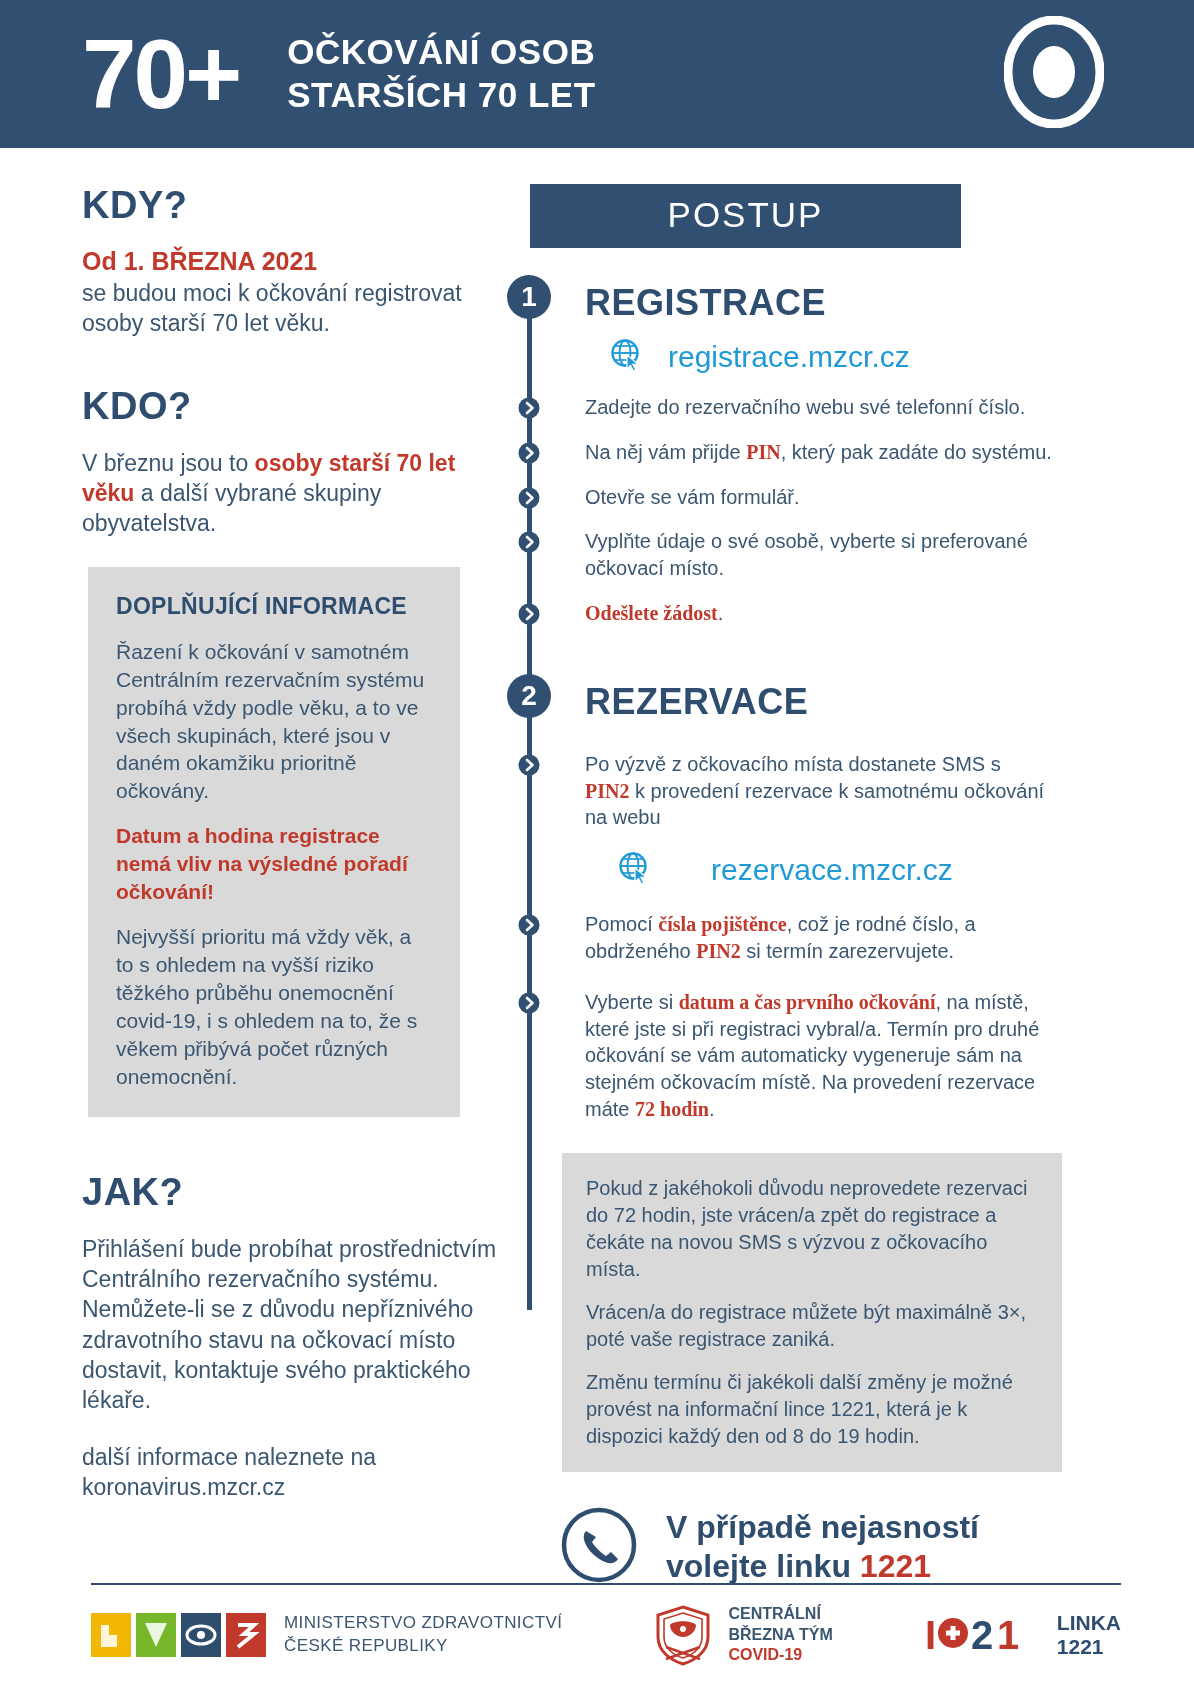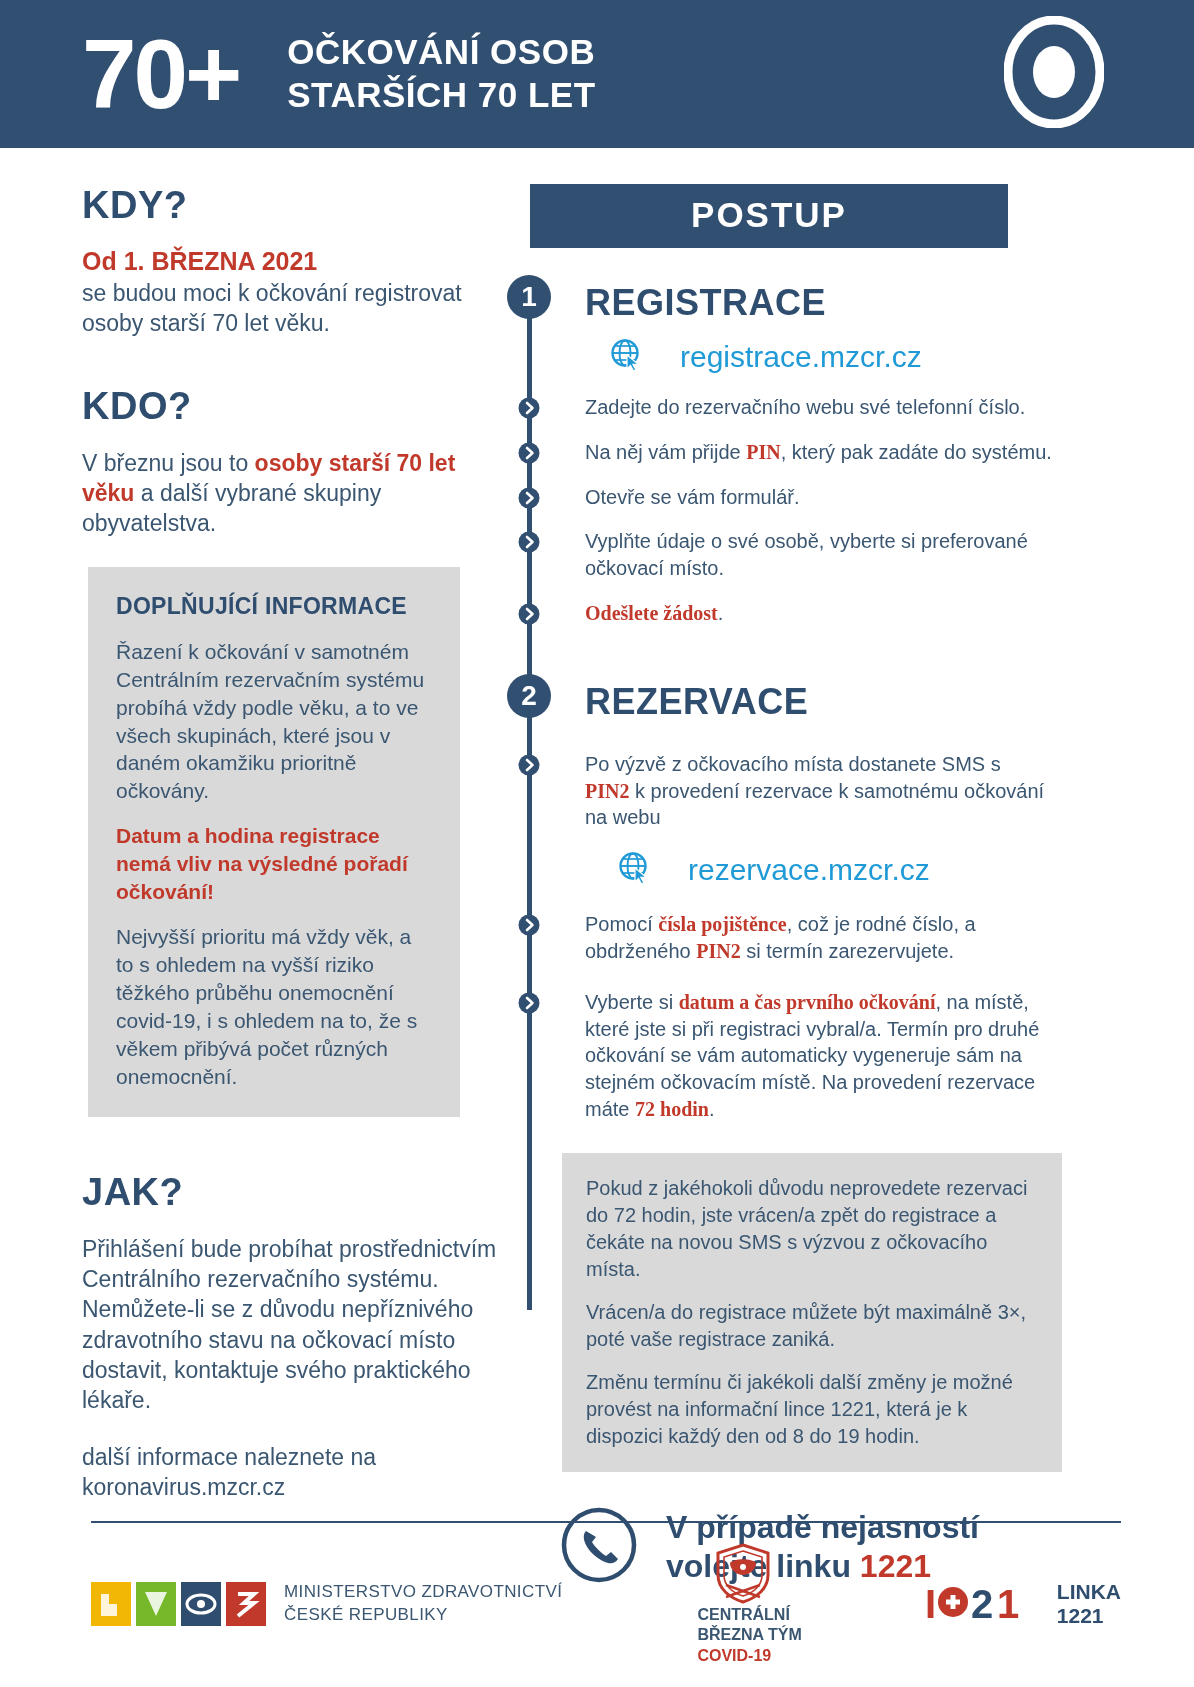--- a/index.html
+++ b/index.html
@@ -55,38 +55,38 @@
     margin-bottom: 18px;
   }
   .graybox p { font-size: 21px; line-height: 1.33; color:#3a5671; }
   .graybox p + p { margin-top: 17px; }
   .graybox .warn { color:#c0392b; font-weight:bold; }
 
   .link-red { color:#c0392b; }
 
   
   .postup-bar {
-    background:#314f71; color:#fff; font-size: 35px; font-weight: bold;
+    background:#314f71; color:#fff; font-size: 35px; font-weight: normal;
     letter-spacing: 2px; text-align: center; padding: 11px 0 13px;
-    margin: 36px 0 0 0; width: 478px; margin-left: 30px;
+    margin: 36px 0 0 0; width: 431px; margin-left: 30px;
   }
   .timeline { position: relative; padding-left: 0; margin-top: 0; }
   .tl-line {
     position:absolute; left: 27px; top: 0; width: 5px; background:#314f71;
   }
   .step-head { display:flex; align-items:center; position:relative; }
   .step-num {
     width: 44px; height: 44px; border-radius:50%; background:#314f71; color:#fff;
     font-size: 28px; font-weight:bold; display:flex; align-items:center;
     justify-content:center; flex: 0 0 44px; z-index:2; margin-left: 7px;
   }
   .step-title { font-size: 36px; font-weight:bold; color:#2f4d6e; margin-left: 34px; letter-spacing:.5px;margin-top:12px; }
 
   .weblink { display:flex; align-items:center; margin: 14px 0 14px 110px; }
-  .weblink .txt { font-size: 30px; color:#1f9ad6; margin-left: 36px; }
+  .weblink .txt { font-size: 30px; color:#1f9ad6; margin-left: 24px; }
 
   .bullet { display:flex; align-items:flex-start; margin-top: 18px; position:relative; }
   .bullet .marker { width: 44px; flex: 0 0 44px; display:flex; justify-content:center; margin-left:7px; z-index:2; padding-top: 2px;}
   .bullet .btext { font-size: 20px; line-height: 1.34; color:#3a5671; margin-left: 34px; }
   .bullet .btext b { color:#c0392b;font-family:Liberation Serif, serif; }
 
   .graybox2 {
     background:#d9d9d9; padding: 22px 24px; margin: 30px 0 0 62px; width: 500px;
   }
   .graybox2 p { font-size: 20px; line-height: 1.35; color:#3a5671; }
@@ -99,21 +99,21 @@
   
   .footer {
     position:absolute; left: 9px; bottom: 0; width: 1194px; padding: 0 82px;
   }
   .foot-rule { border-top: 2px solid #314f71; margin-bottom: 18px; }
   .foot-row { display:flex; align-items:center; justify-content:space-between; padding-bottom: 20px;}
   .mz-logo { display:flex; align-items:center; }
   .mz-squares { display:grid; grid-template-columns: repeat(4, 40px); gap: 5px; }
   .mz-sq { width:40px; height:44px; }
   .mz-text { margin-left: 18px; font-size: 17px; line-height: 1.35; color:#3a5671; letter-spacing:.4px; }
-  .crt { display:flex; align-items:center;flex-direction:column; }
+  .crt { display:flex; align-items:center; }
   .crt-text { margin-left: 14px; font-size: 16px; font-weight: bold; line-height:1.3; color:#3a5671; }
   .crt-text .c19 { color:#c0392b; }
   .linka { display:flex; align-items:center; }
   .linka-text { margin-left: 14px; font-size: 21px; font-weight:bold; line-height:1.12; color:#2f4d6e; }
 </style>
 </head>
 <body>
 
 <div class="page">
 
@@ -240,21 +240,21 @@
         <div class="bullet" style="margin-top:28px">
           <span class="marker">
             <svg width="24" height="24" viewBox="0 0 24 24">
                 <circle cx="12" cy="12" r="10.5" fill="#314f71"></circle>
                 <path d="M10 7 L15.5 12 L10 17" fill="none" stroke="#ffffff" stroke-width="2.6" stroke-linecap="round" stroke-linejoin="round"></path>
               </svg>
           </span>
           <span class="btext" style="width:460px"><span>Po výzvě z očkovacího místa dostanete SMS s </span><b>PIN2</b><span> k provedení rezervace k samotnému očkování na webu</span></span>
         </div>
 
-        <div class="weblink" style="margin-left:118px; margin-top:20px;">
+        <div class="weblink" style="margin-left:118px; margin-top:20px;gap:35px;">
           <span>
             <svg width="34" height="34" viewBox="0 0 34 34">
               <circle cx="15" cy="15" r="12.5" fill="none" stroke="#1f9ad6" stroke-width="2.4"></circle>
               <ellipse cx="15" cy="15" rx="5.5" ry="12.5" fill="none" stroke="#1f9ad6" stroke-width="1.9"></ellipse>
               <line x1="2.5" y1="15" x2="27.5" y2="15" stroke="#1f9ad6" stroke-width="1.9"></line>
               <line x1="5" y1="8" x2="25" y2="8" stroke="#1f9ad6" stroke-width="1.7"></line>
               <line x1="5" y1="22" x2="25" y2="22" stroke="#1f9ad6" stroke-width="1.7"></line>
               <path d="M17 17 L17 31 L20.5 27.5 L23.5 33 L25.8 31.7 L22.9 26.4 L28 26 Z" fill="#1f9ad6" stroke="#ffffff" stroke-width="1.2"></path>
             </svg>
           </span>

